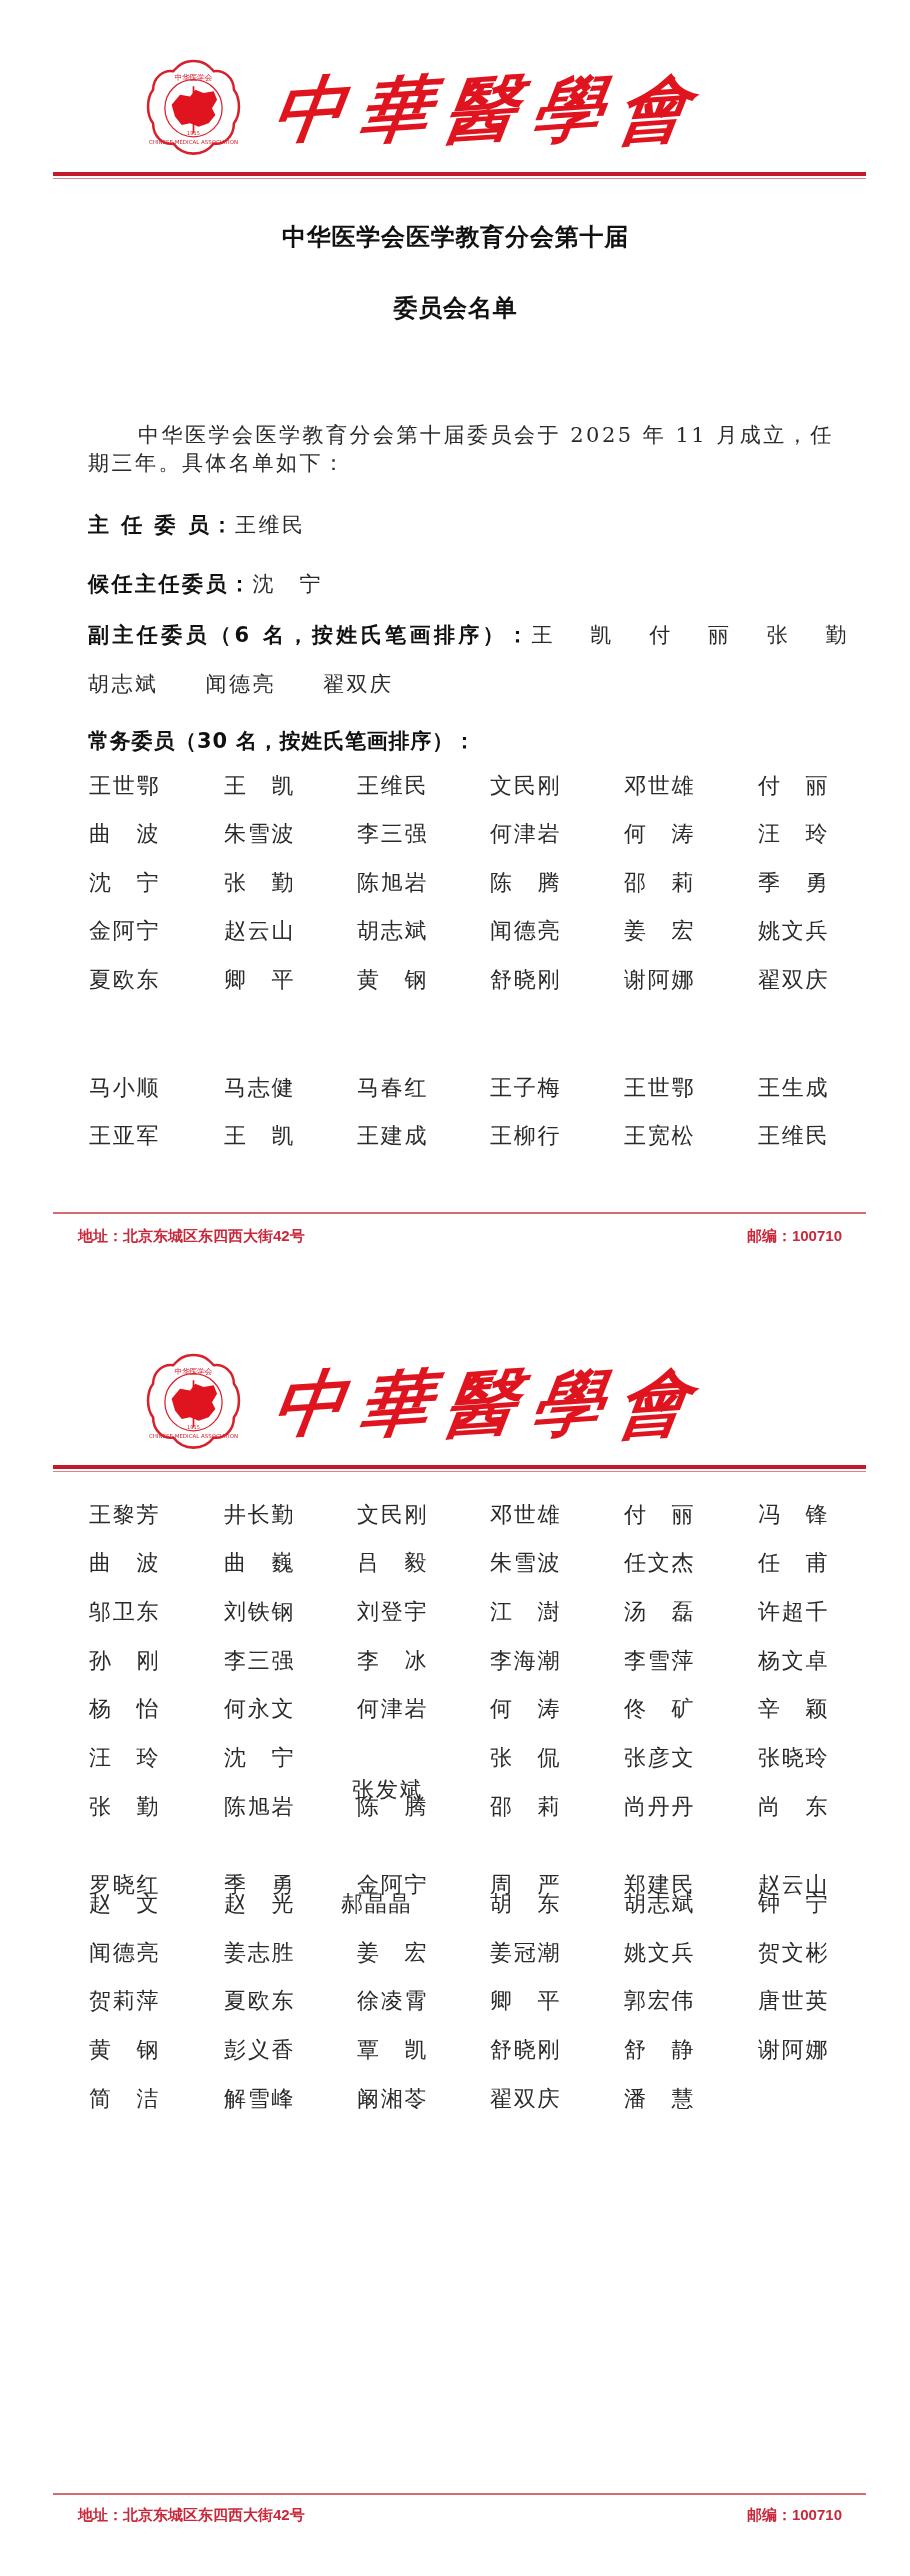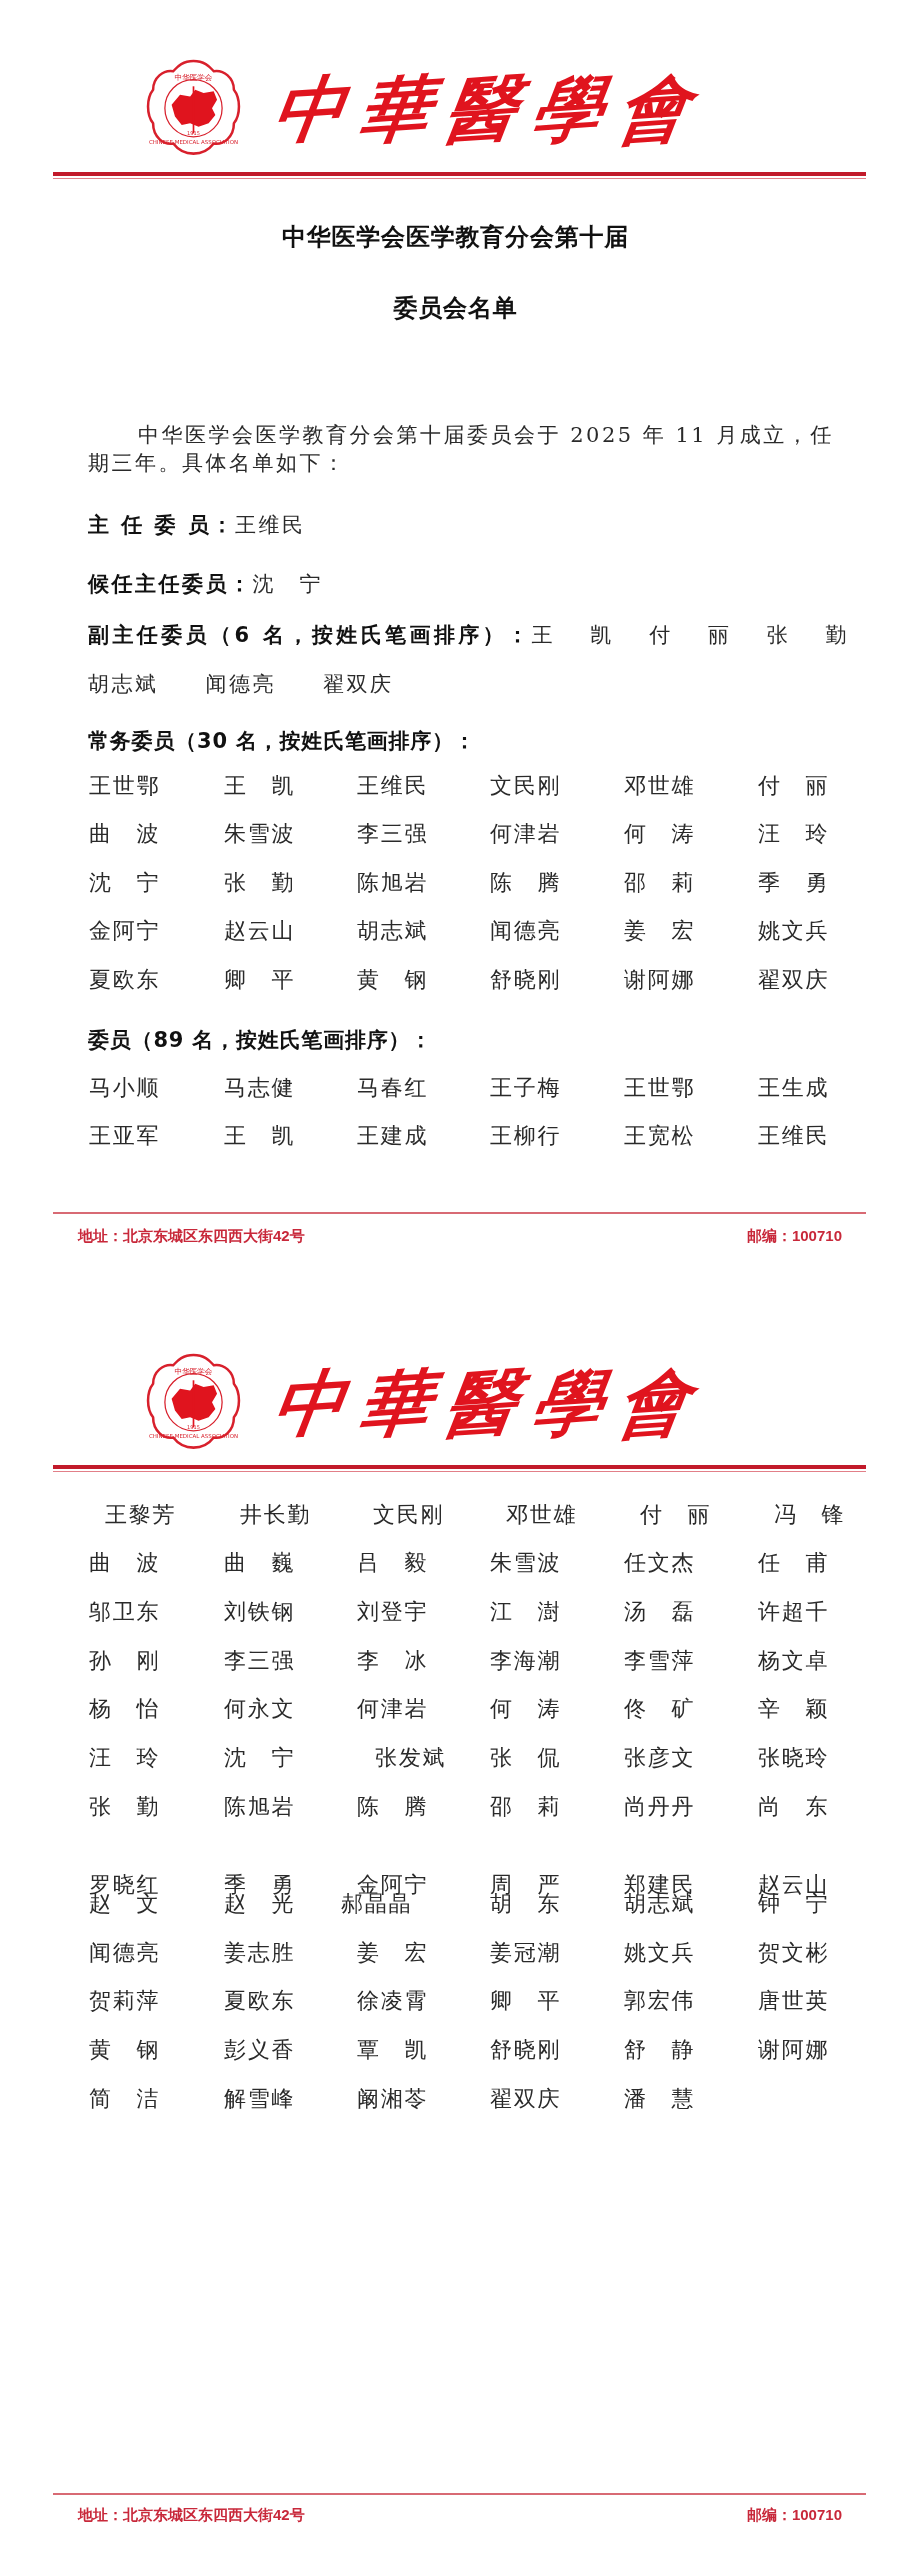--- a/index.html
+++ b/index.html
@@ -110,21 +110,20 @@
       <div class="grid-row" style="top: 965px;">
         <span class="cell" style="left: 0px;">夏欧东</span>
         <span class="cell" style="left: 135px;">卿　平</span>
         <span class="cell" style="left: 268px;">黄　钢</span>
         <span class="cell" style="left: 401px;">舒晓刚</span>
         <span class="cell" style="left: 535px;">谢阿娜</span>
         <span class="cell" style="left: 669px;">翟双庆</span>
       </div>
     </div>
 
-  <div class="para lbl" style="top:1026px;left:88px;letter-spacing:0.8px;">委员（89 名，按姓氏笔画排序）：</div>
   <div id="members-grid-p1">
       <div class="grid-row" style="top: 1073px;">
         <span class="cell" style="left: 0px;">马小顺</span>
         <span class="cell" style="left: 135px;">马志健</span>
         <span class="cell" style="left: 268px;">马春红</span>
         <span class="cell" style="left: 401px;">王子梅</span>
         <span class="cell" style="left: 535px;">王世鄂</span>
         <span class="cell" style="left: 669px;">王生成</span>
       </div>
       <div class="grid-row" style="top: 1121px;">
@@ -164,21 +163,21 @@
       <span>學</span>
       <span>會</span>
     </div>
   </div>
   <div class="hdr-line" style="top:166px;">
       <div class="l1"></div>
       <div class="l2"></div>
     </div>
 
   <div id="members-grid-p2">
-      <div class="grid-row" style="top: 201px; margin-left: 16px;">
+      <div class="grid-row" style="top: 201px;">
         <span class="cell" style="left: 0px;">王黎芳</span>
         <span class="cell" style="left: 135px;">井长勤</span>
         <span class="cell" style="left: 268px;">文民刚</span>
         <span class="cell" style="left: 401px;">邓世雄</span>
         <span class="cell" style="left: 535px;">付　丽</span>
         <span class="cell" style="left: 669px;">冯　锋</span>
       </div>
       <div class="grid-row" style="top: 249px;">
         <span class="cell" style="left: 0px;">曲　波</span>
         <span class="cell" style="left: 135px;">曲　巍</span>
@@ -207,21 +206,21 @@
         <span class="cell" style="left: 0px;">杨　怡</span>
         <span class="cell" style="left: 135px;">何永文</span>
         <span class="cell" style="left: 268px;">何津岩</span>
         <span class="cell" style="left: 401px;">何　涛</span>
         <span class="cell" style="left: 535px;">佟　矿</span>
         <span class="cell" style="left: 669px;">辛　颖</span>
       </div>
       <div class="grid-row" style="top: 444px;">
         <span class="cell" style="left: 0px;">汪　玲</span>
         <span class="cell" style="left: 135px;">沈　宁</span>
-        <span class="cell" style="left: 286px;">张发斌</span>
+        <span class="cell" style="left: 263px; margin-top: 32px;">张发斌</span>
         <span class="cell" style="left: 401px;">张　侃</span>
         <span class="cell" style="left: 535px;">张彦文</span>
         <span class="cell" style="left: 669px;">张晓玲</span>
       </div>
       <div class="grid-row" style="top: 493px;">
         <span class="cell" style="left: 0px;">张　勤</span>
         <span class="cell" style="left: 135px;">陈旭岩</span>
         <span class="cell" style="left: 268px;">陈　腾</span>
         <span class="cell" style="left: 401px;">邵　莉</span>
         <span class="cell" style="left: 535px;">尚丹丹</span>

